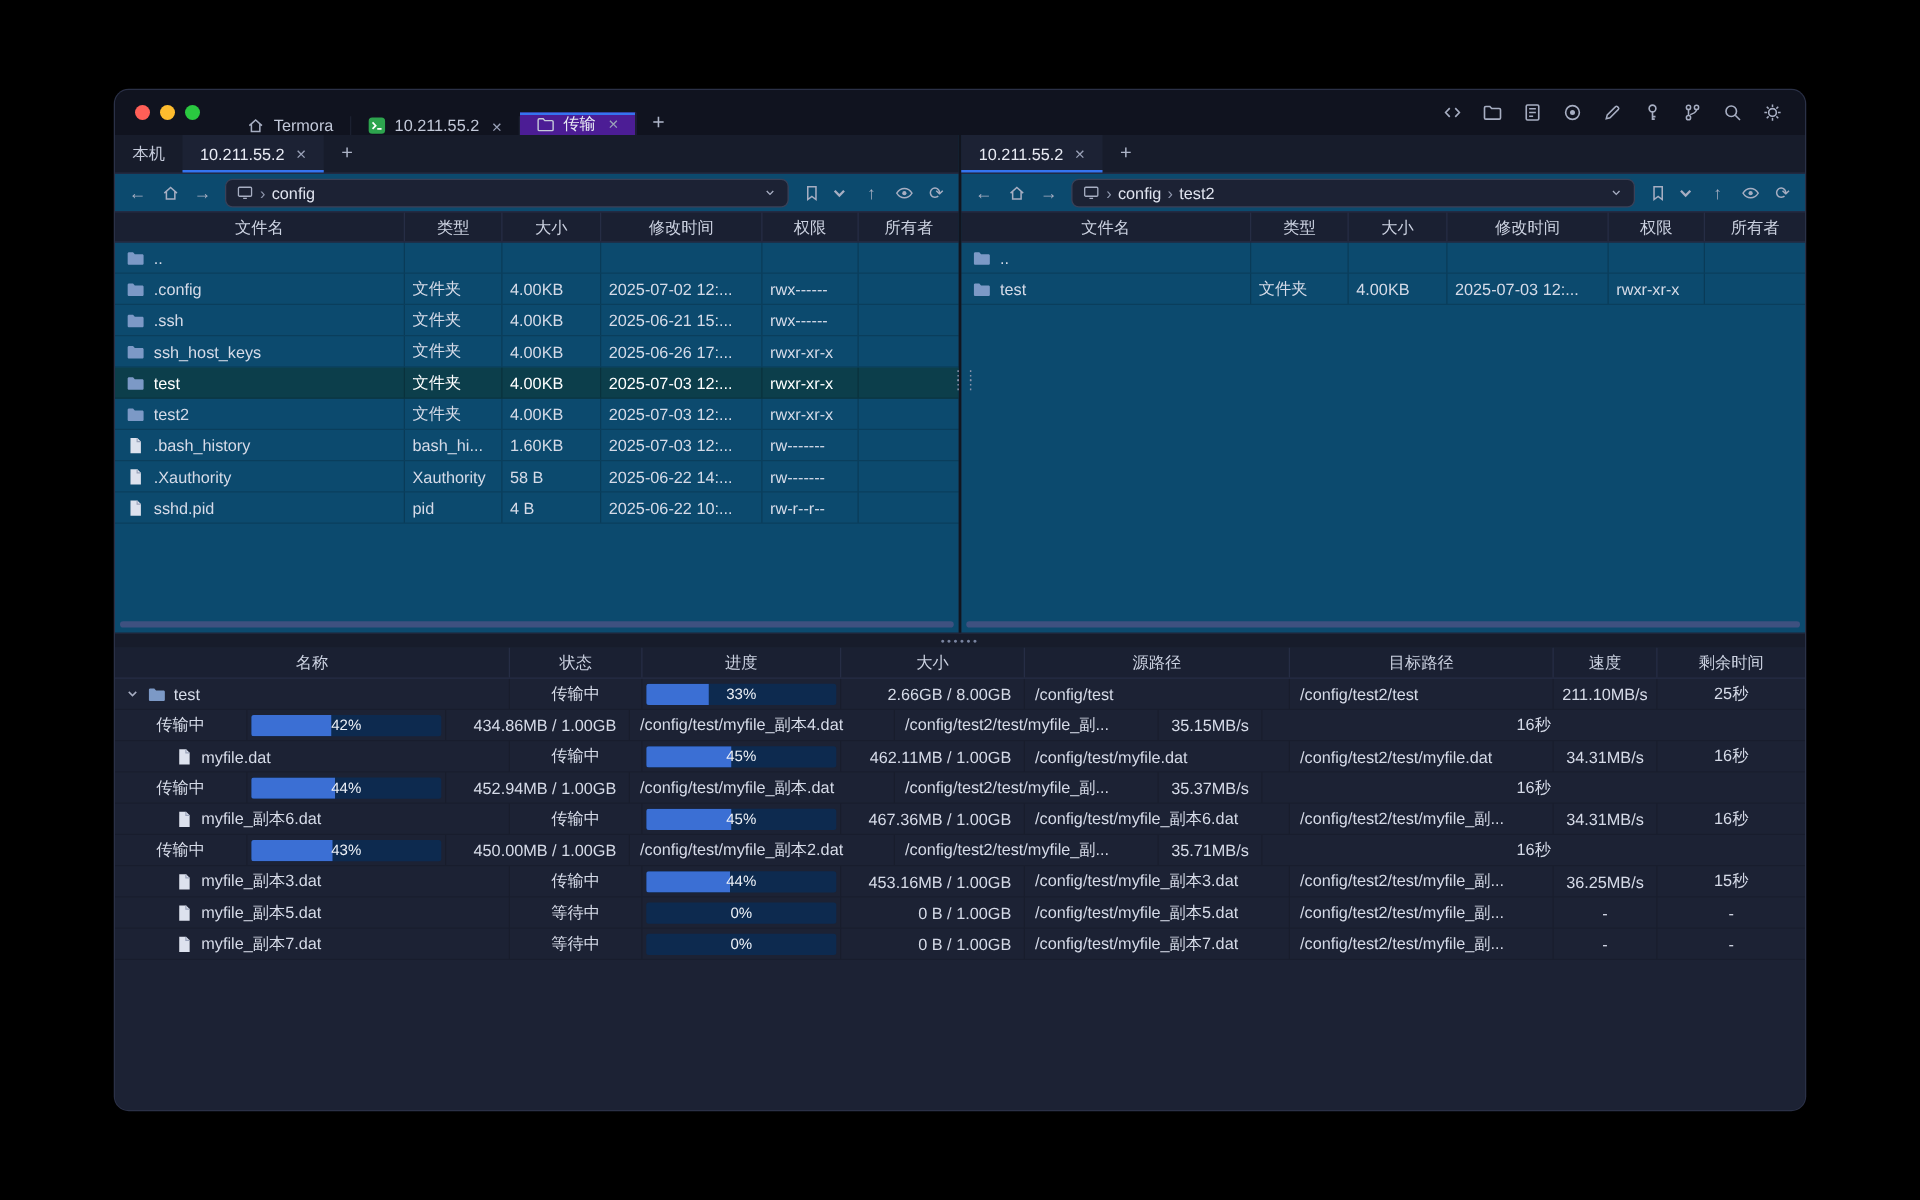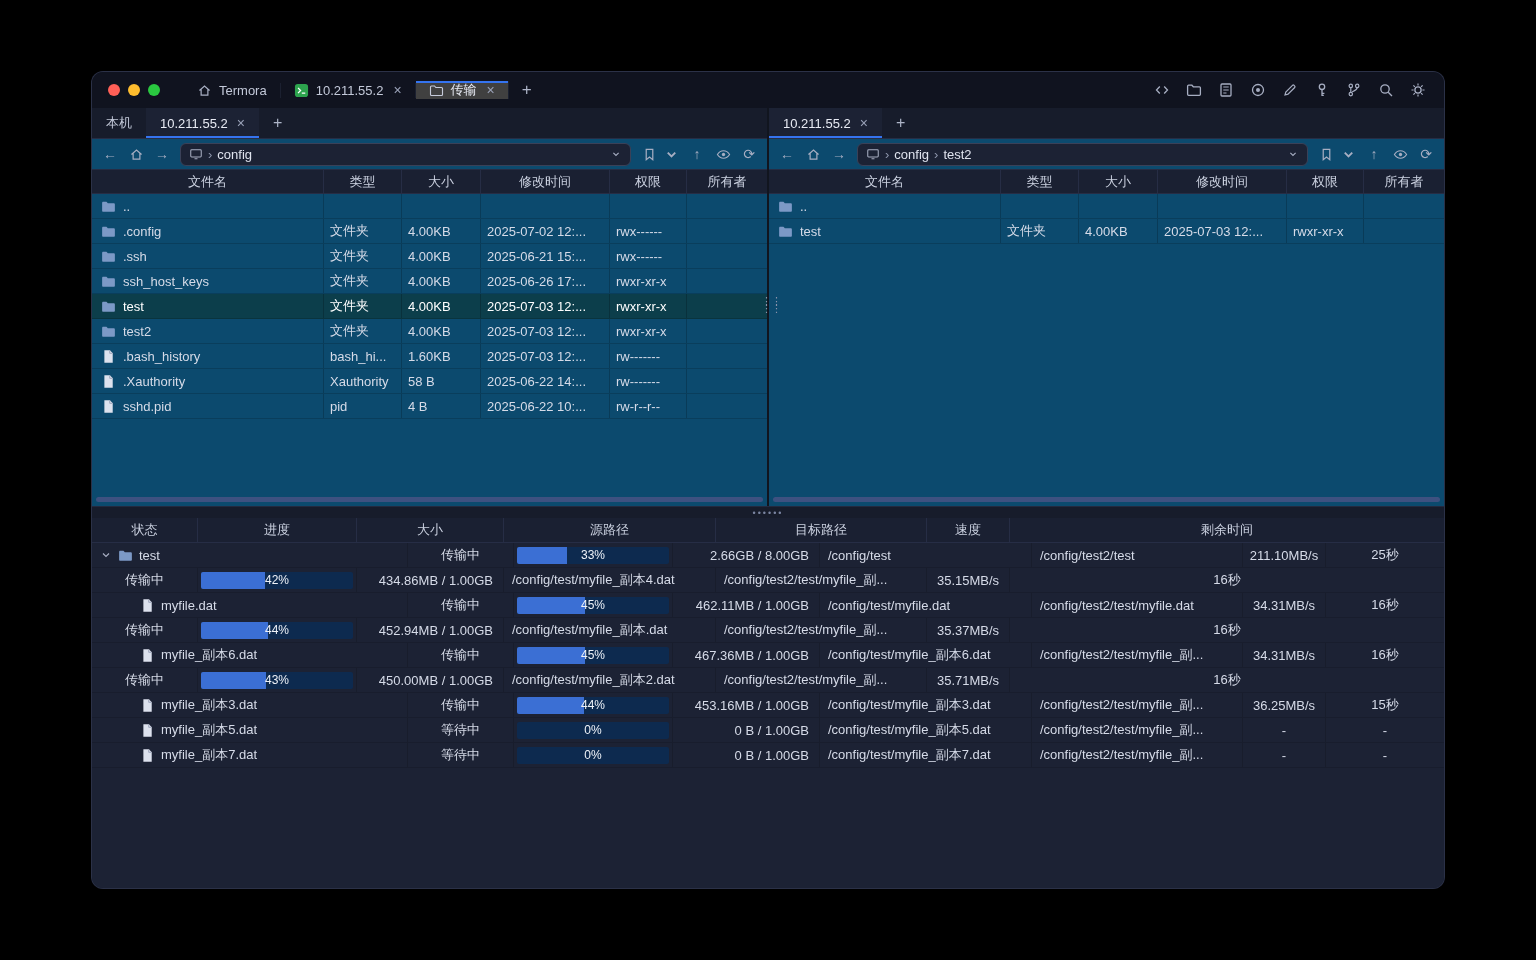--- a/index.html
+++ b/index.html
@@ -6,24 +6,24 @@
   html,body{width:1536px;height:960px;background:#000;overflow:hidden;
     font-family:"Liberation Sans","DejaVu Sans",sans-serif;}
   .window{position:absolute;left:92px;top:72px;width:1352px;height:816px;
     background:#1c2234;border-radius:11px;overflow:hidden;display:flex;flex-direction:column;
     box-shadow:0 0 0 1px #2b3147,0 18px 70px rgba(0,0,0,.9);}
   
   .titlebar{flex:0 0 36px;background:#10131f;display:flex;align-items:stretch}
   .lights{display:flex;align-items:center;gap:8px;padding:0 14px 0 16px}
   .light{width:12px;height:12px;border-radius:50%;display:inline-block}
   .light.red{background:#ff5f57}.light.yellow{background:#febc2e}.light.green{background:#2ac840}
-  .title-tabs{display:flex;align-items:center;margin-left:10px}
+  .title-tabs{display:flex;align-items:flex-end;margin-left:10px}
   .ttab{display:flex;align-items:center;gap:7px;padding:0 13px;font-size:13px;color:#c3c9d9;
     border-right:1px solid #1b2030;position:relative;cursor:default;white-space:nowrap}
-  .ttab.active{background:#404040;color:#e8ebf4}
+  .ttab.active{background:#4c1d95;color:#e8ebf4}
   .ttab.active::before{content:"";position:absolute;left:0;top:0;right:0;height:2px;background:#3574f0}
   .x{color:#9aa2b8;font-size:14px;margin-left:3px;line-height:1}
   .ttab.plus{font-size:17px;color:#aeb5c8;border-right:none}
   .toolbar{margin-left:auto;display:flex;align-items:center;gap:8px;padding-right:14px}
   .tbi{width:24px;height:24px;display:flex;align-items:center;justify-content:center;color:#a7aec2}
   .tbi svg{width:16px;height:16px}
   .icsvg svg{display:block}
   
   .panes{flex:0 0 398px;display:flex;position:relative}
   .pane{display:flex;flex-direction:column;background:#0c4a6e;min-width:0}
@@ -645,20 +645,23 @@
       </div>
     </section>
   </div>
 
   <div class="hsplit">
     <span class="hdots">••••••</span>
   </div>
 
   <div class="transfers">
     <div class="thead">
+      <div class="hcell tw-name">
+          <span>名称</span>
+        </div>
       <div class="hcell tw-status">
           <span>状态</span>
         </div>
       <div class="hcell tw-progress">
           <span>进度</span>
         </div>
       <div class="hcell tw-size">
           <span>大小</span>
         </div>
       <div class="hcell tw-src">

